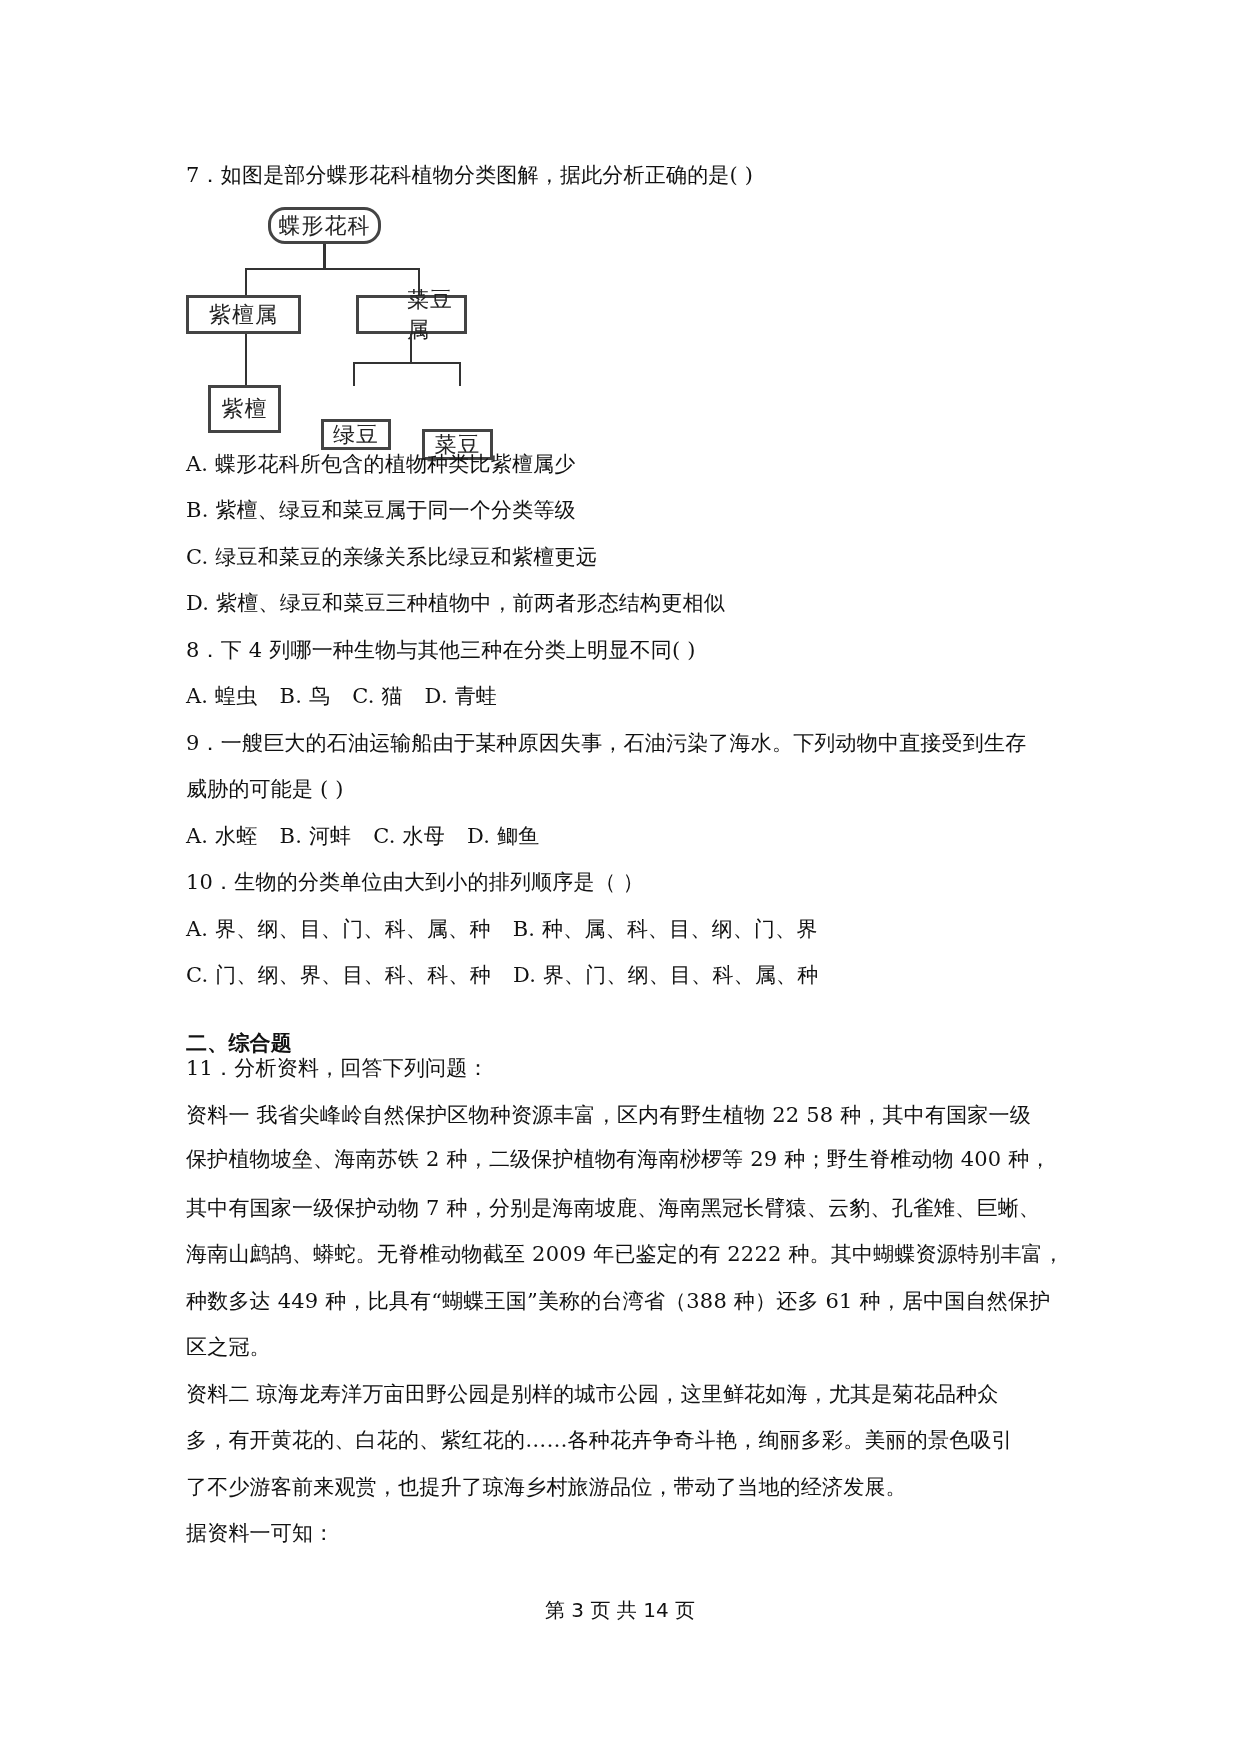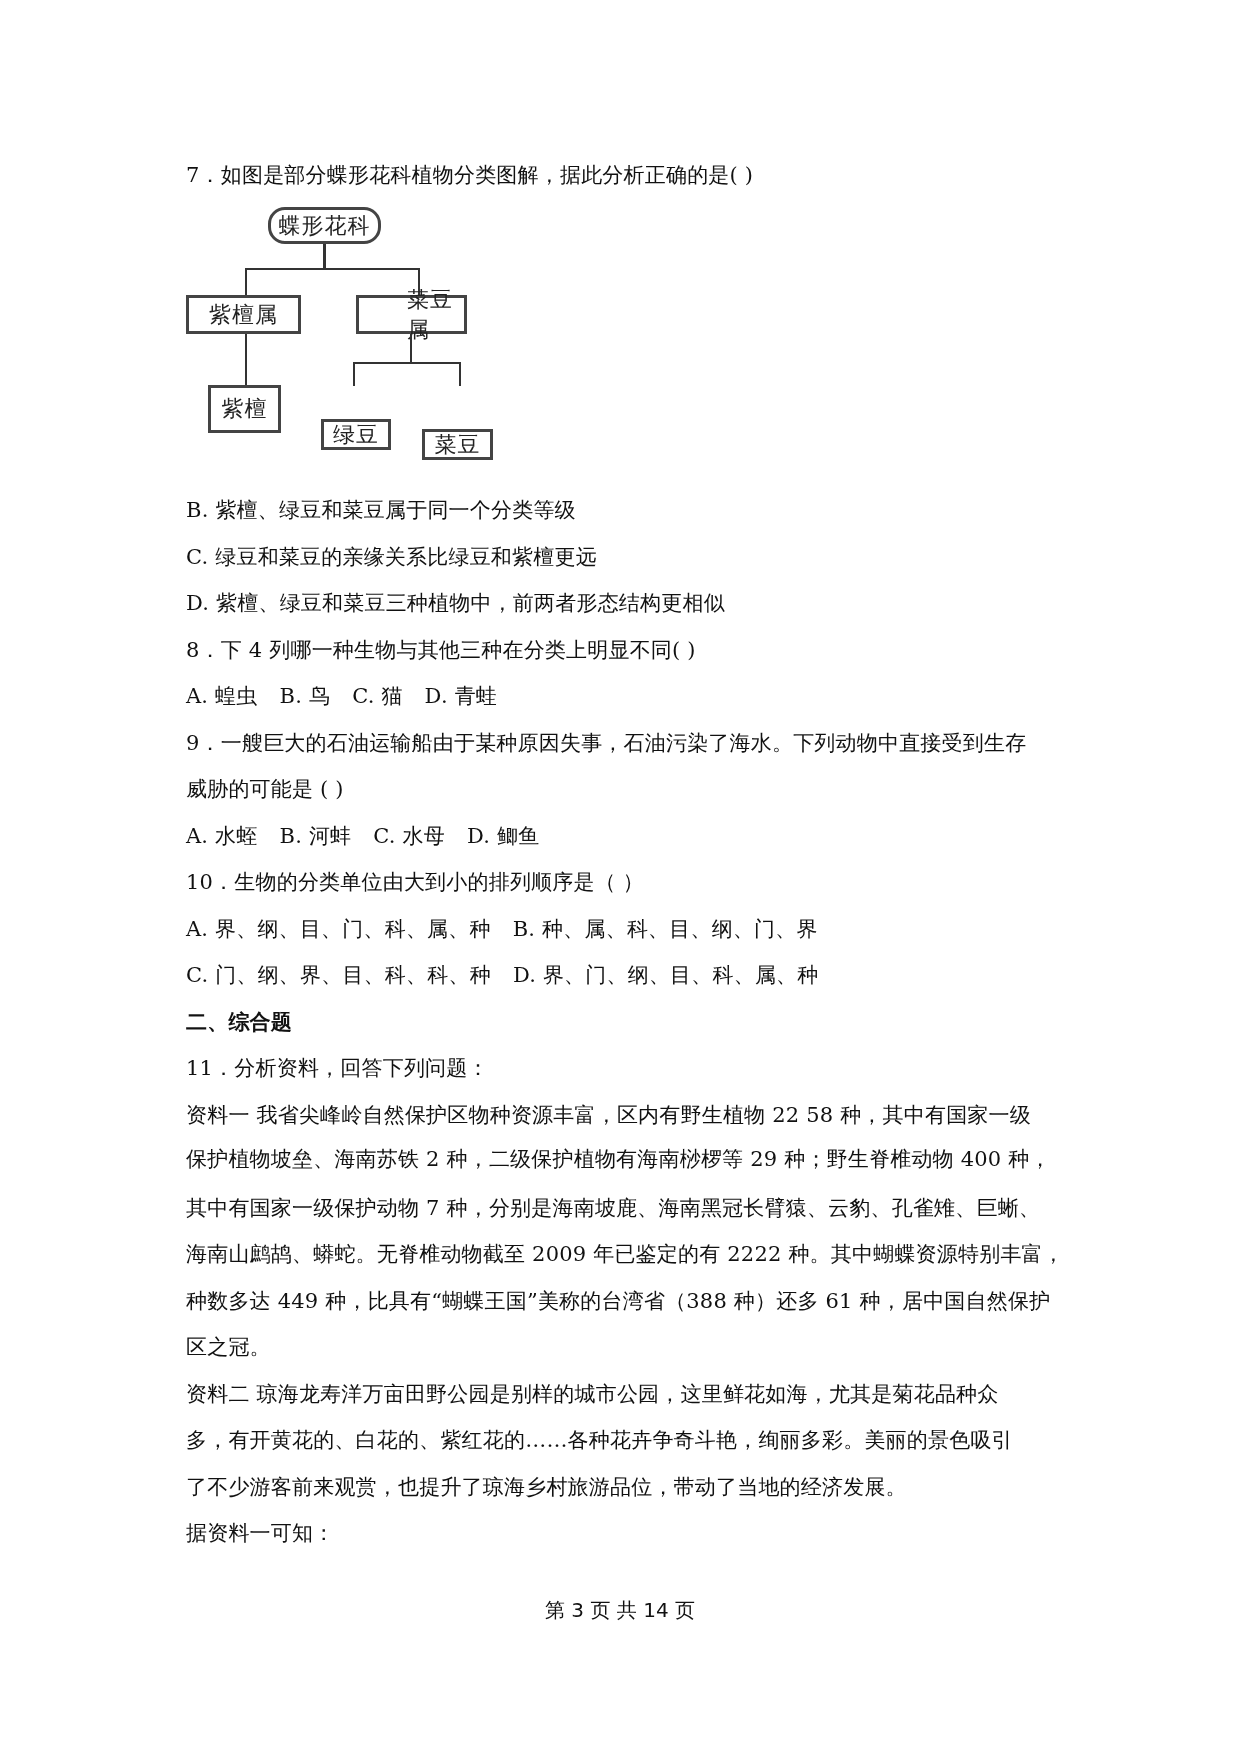--- a/index.html
+++ b/index.html
@@ -1,20 +1,20 @@
 <!DOCTYPE html>
 <html><head>
 <meta charset="utf-8">
 <style>
   html, body { margin:0; padding:0; background:#ffffff; }
   body { width:1240px; height:1754px; position:relative; overflow:hidden;
          font-family:"DejaVu Serif","Liberation Serif",serif; color:#111; }
   .page { position:absolute; left:0; top:0; width:1240px; height:1754px; }
   .line { position:absolute; left:186px; font-size:21px; line-height:28px; white-space:nowrap; letter-spacing:0.2px; }
-  .bold { font-weight:bold; font-family:"DejaVu Sans","Liberation Sans",sans-serif; }
+  .bold { font-weight:bold; font-family:"DejaVu Sans","Liberation Sans",sans-serif;margin-top:21px; }
   .opt-gap { display:inline-block; width:22px; }
   .diagram { position:absolute; left:186px; top:200px; width:320px; height:225px; }
   .box { position:absolute; border:3px solid #444; background:#fff; box-sizing:border-box;
          display:flex; align-items:center; justify-content:center;
          font-family:"DejaVu Serif","Liberation Serif",serif; font-size:22px; color:#222; letter-spacing:1px; }
   .hline, .vline { position:absolute; background:#333; }
   .hline { height:2px; }
   .vline { width:2px; }
   .footer { position:absolute; top:1597px; left:0; width:1240px; text-align:center;
             font-family:"DejaVu Sans","Liberation Sans",sans-serif; font-size:20px; color:#111; }
@@ -40,20 +40,21 @@
     <div class="vline" style="left:224px; top:134px; height:28px;"></div>
     <div class="hline" style="left:167px; top:162px; width:108px;"></div>
     <div class="vline" style="left:167px; top:162px; height:24px;"></div>
     <div class="vline" style="left:273px; top:162px; height:24px;"></div>
 
     <div class="box" style="left:22px; top:185px; width:73px; height:48px;">紫檀</div>
     <div class="box" style="left:135px; top:185px; width:70px; height:31px;margin-top:34px;">绿豆</div>
     <div class="box" style="left:236px; top:185px; width:71px; height:31px;margin-top:44px;">菜豆</div>
   </div>
 
+  <div class="line" style="top:450px">A. 蝶形花科所包含的植物种类比紫檀属少</div>
   <div class="line" style="top:496px">B. 紫檀、绿豆和菜豆属于同一个分类等级</div>
   <div class="line" style="top:543px">C. 绿豆和菜豆的亲缘关系比绿豆和紫檀更远</div>
   <div class="line" style="top:589px">D. 紫檀、绿豆和菜豆三种植物中，前两者形态结构更相似</div>
 
   <div class="line" style="top:636px">8．下 4 列哪一种生物与其他三种在分类上明显不同(    )</div>
   <div class="line" style="top:682px">
     <span>A. 蝗虫</span><span class="opt-gap"></span><span>B. 鸟</span><span class="opt-gap"></span><span>C. 猫</span><span class="opt-gap"></span><span>D. 青蛙</span>
   </div>
 
   <div class="line" style="top:729px">9．一艘巨大的石油运输船由于某种原因失事，石油污染了海水。下列动物中直接受到生存</div>

